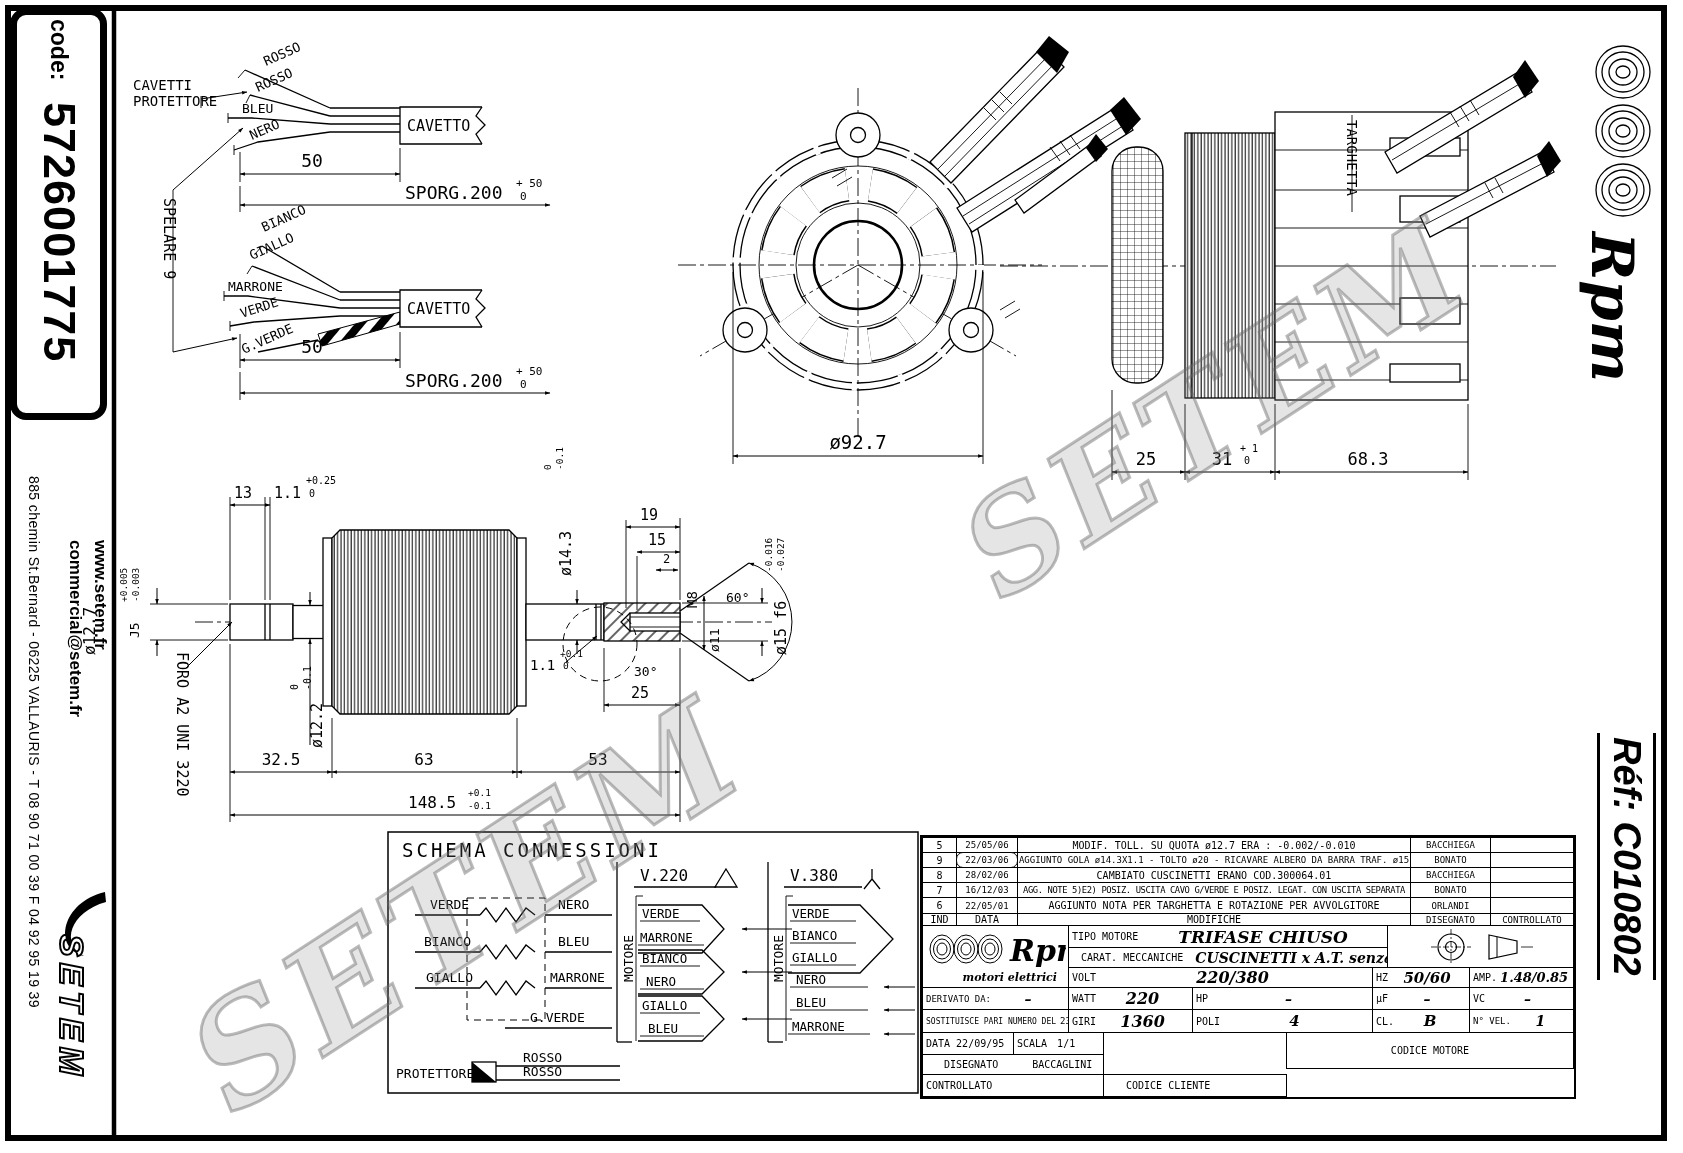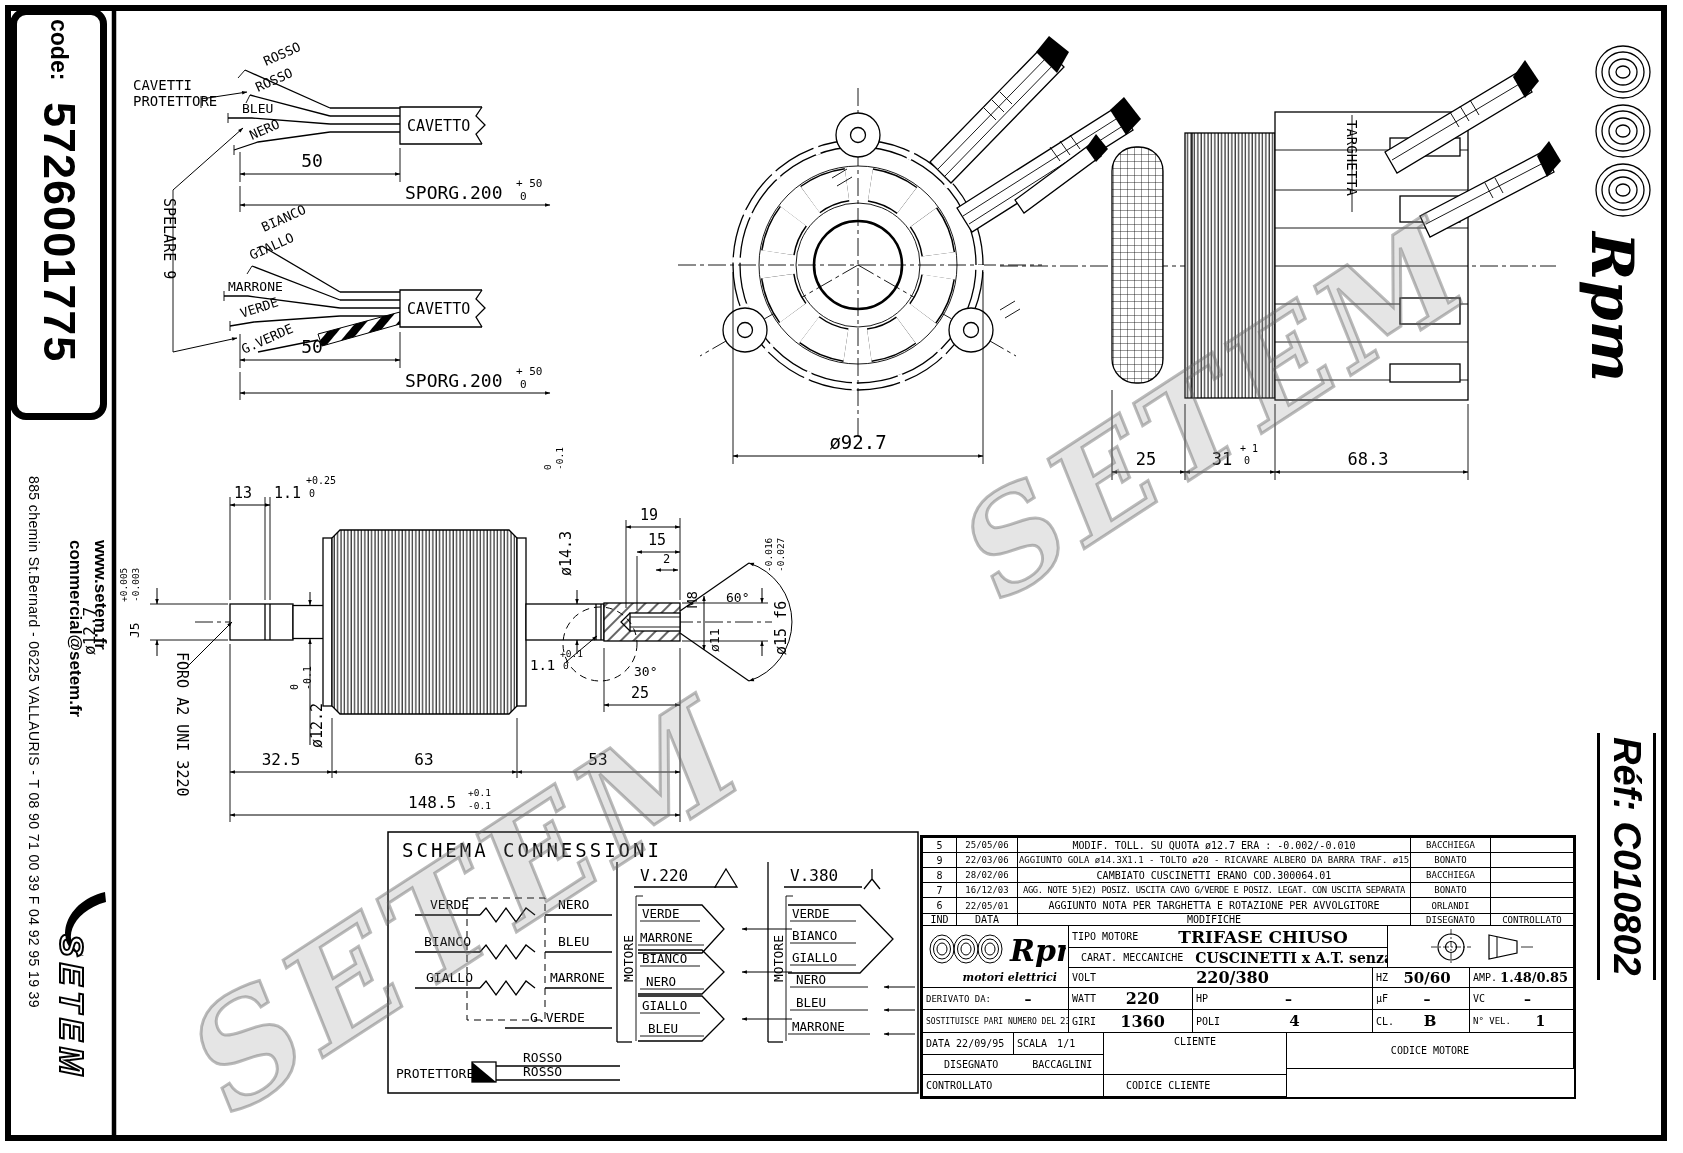--- a/index.html
+++ b/index.html
@@ -31,21 +31,21 @@
          font:italic 900 34px "Liberation Sans",sans-serif;letter-spacing:6px;color:#fff;
          -webkit-text-stroke:2px #000;}
   .ref{position:absolute;left:1597px;top:733px;writing-mode:vertical-rl;
        font:italic 800 38px "Liberation Sans",sans-serif;border-left:3.5px solid #000;
        border-right:3.5px solid #000;padding:4px 5px;background:#fff;white-space:nowrap;}
   .tb{position:absolute;left:920px;top:835px;width:652px;height:260px;background:#fff;border:2px solid #000;box-sizing:content-box;}
   .c{position:absolute;border:1px solid #000;box-sizing:border-box;display:flex;align-items:center;
      padding:0 3px;background:#fff;overflow:visible;white-space:nowrap;}
   .cc{justify-content:center;}
   .f10{font-size:10px;} .f9{font-size:9px;} .f88{font-size:8.8px;letter-spacing:-0.4px;}
-  .val{font-family:"DejaVu Serif",serif;font-weight:700;}
+  .val{font-family:"DejaVu Serif",serif;font-style:italic;font-weight:700;}
 </style>
 </head>
 <body>
 
 <div class="sheet">
 
 <svg class="art" width="1683" height="1153" viewBox="0 0 1683 1153">
 <defs>
   <marker id="ar" viewBox="0 0 10 10" refX="9.5" refY="5" markerWidth="12" markerHeight="5.2" orient="auto-start-reverse">
           <path d="M0,1.6 L10,5 L0,8.4 z" fill="#000"></path>
@@ -466,21 +466,21 @@
 
 <div class="tb">
 
   <div class="c cc f10" style="left:0;top:0;width:35px;height:16px;">5</div>
   <div class="c cc f9" style="left:34px;top:0;width:62px;height:16px;">25/05/06</div>
   <div class="c cc f10" style="left:95px;top:0;width:394px;height:16px;">MODIF. TOLL. SU QUOTA ø12.7 ERA : -0.002/-0.010</div>
   <div class="c cc f9" style="left:488px;top:0;width:81px;height:16px;">BACCHIEGA</div>
   <div class="c" style="left:568px;top:0;width:84px;height:16px;"></div>
 
   <div class="c cc f10" style="left:0;top:15px;width:35px;height:16px;">9</div>
-  <div class="c cc f9" style="left:34px;top:15px;width:62px;height:16px;">22/03/06</div>
+  <div class="c cc f9" style="left:34px;top:15px;width:62px;height:16px;border-radius:7px;">22/03/06</div>
   <div class="c cc f9" style="left:95px;top:15px;width:394px;height:16px;">AGGIUNTO GOLA ø14.3X1.1 - TOLTO ø20 - RICAVARE ALBERO DA BARRA TRAF. ø15</div>
   <div class="c cc f9" style="left:488px;top:15px;width:81px;height:16px;">BONATO</div>
   <div class="c" style="left:568px;top:15px;width:84px;height:16px;"></div>
 
   <div class="c cc f10" style="left:0;top:30px;width:35px;height:16px;">8</div>
   <div class="c cc f9" style="left:34px;top:30px;width:62px;height:16px;">28/02/06</div>
   <div class="c cc f10" style="left:95px;top:30px;width:394px;height:16px;">CAMBIATO CUSCINETTI ERANO COD.300064.01</div>
   <div class="c cc f9" style="left:488px;top:30px;width:81px;height:16px;">BACCHIEGA</div>
   <div class="c" style="left:568px;top:30px;width:84px;height:16px;"></div>
 
@@ -595,23 +595,20 @@
   </div>
 
   <div class="c" style="left:0;top:195px;width:92px;height:23px;">
     <span class="f10">DATA</span>
     <span class="f10" style="margin-left:6px;">22/09/95</span>
   </div>
   <div class="c" style="left:91px;top:195px;width:91px;height:23px;">
     <span class="f10">SCALA</span>
     <span class="f10" style="margin-left:10px;">1/1</span>
   </div>
-  <div class="c" style="left:181px;top:195px;width:184px;height:43px;align-items:flex-start;justify-content:center;padding-top:3px;">
-    <span class="f10">CLIENTE</span>
-  </div>
   <div class="c cc f10" style="left:364px;top:195px;width:288px;height:37px;">CODICE MOTORE</div>
 
   <div class="c" style="left:0;top:217px;width:182px;height:21px;">
     <span class="f10" style="margin-left:18px;">DISEGNATO</span>
     <span class="f10" style="margin-left:34px;">BACCAGLINI</span>
   </div>
 
 
   <div class="c" style="left:0;top:237px;width:182px;height:23px;">
     <span class="f10">CONTROLLATO</span>

